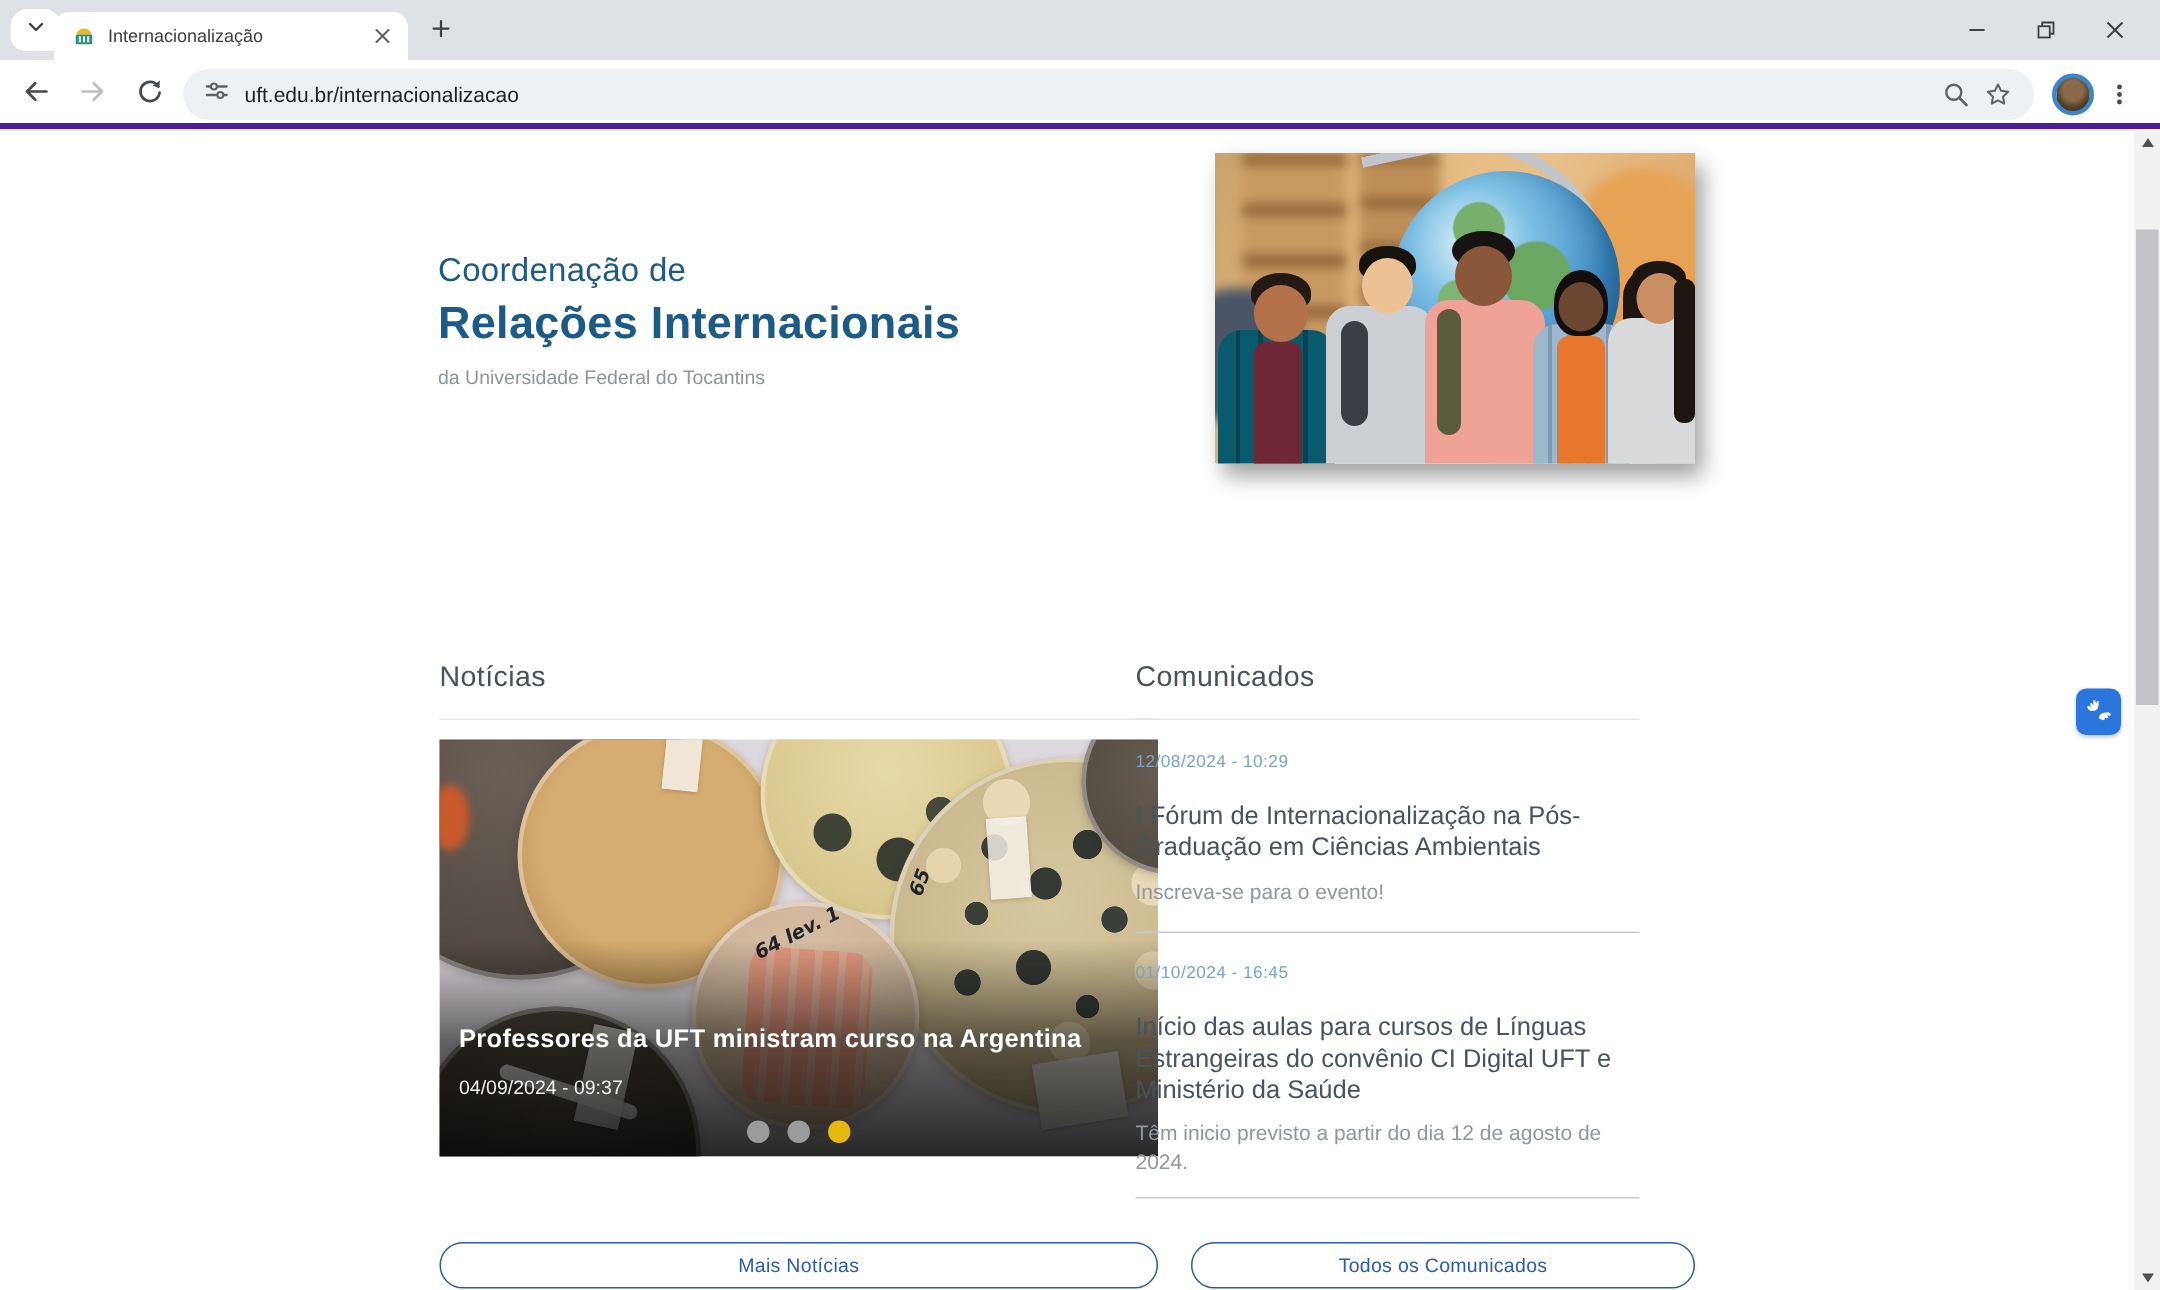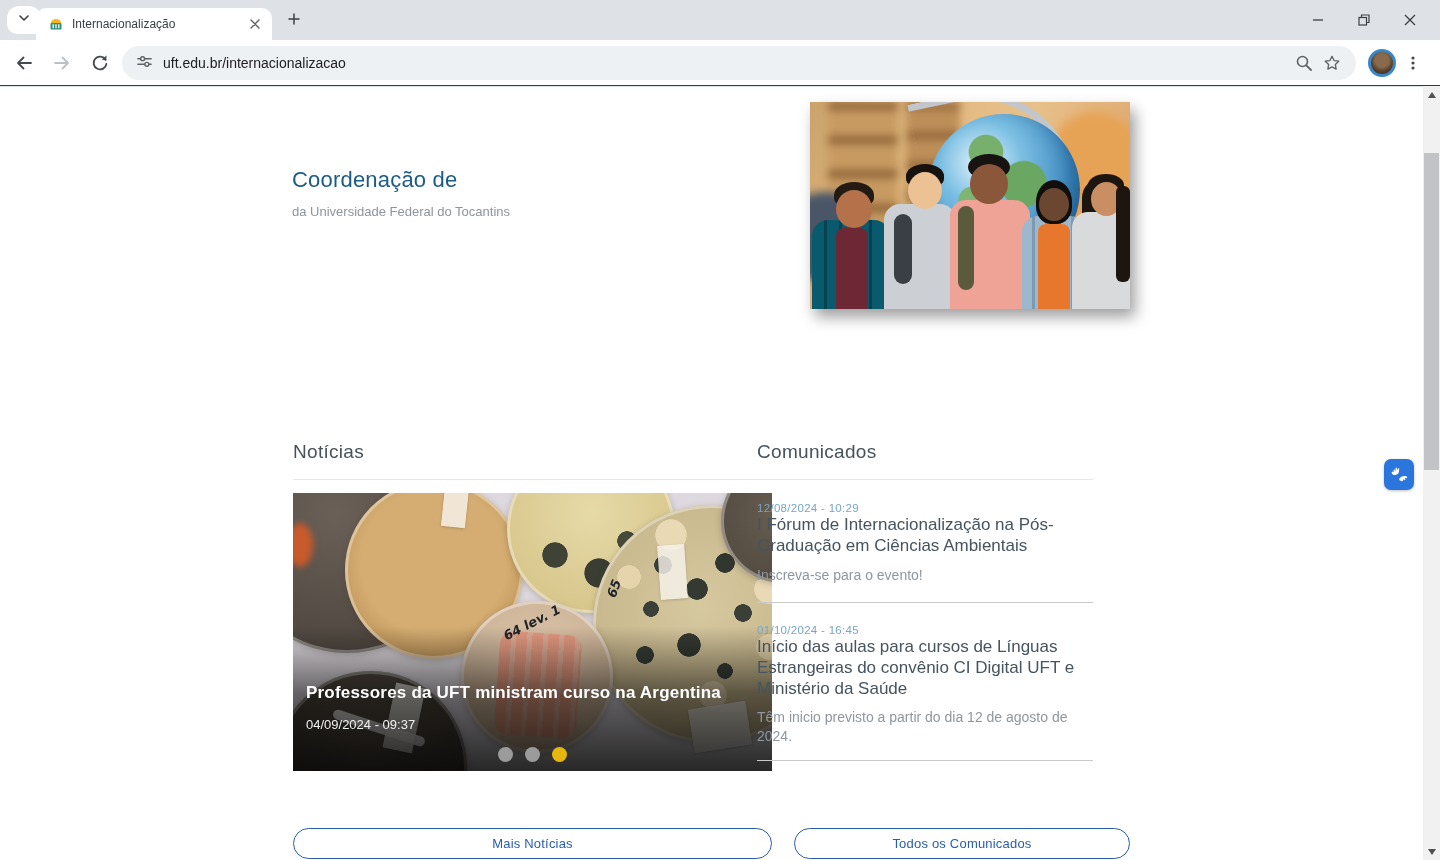--- a/index.html
+++ b/index.html
@@ -10,21 +10,21 @@
   .tabstrip { position:absolute; left:0; top:0; width:1440px; height:24px; background:#dee1e6; }
   .tab-search { position:absolute; left:7px; top:6px; width:34px; height:28px; background:#fff; border-radius:12px 12px 0 0; display:flex; align-items:center; justify-content:center; border-bottom-left-radius:10px; }
   .tab { position:absolute; left:36px; top:8px; width:236px; height:32px; background:#fff; border-radius:10px 10px 0 0; display:flex; align-items:center; padding:0 8px 0 12px; }
   .tab-favicon { width:16px; height:16px; flex:0 0 16px; }
   .tab-title { flex:1; font-size:12px; color:#3c4043; margin-left:8px; white-space:nowrap; overflow:hidden; }
   .tab-close { width:18px; height:18px; border-radius:50%; display:flex; align-items:center; justify-content:center; color:#5f6368; font-size:12px; }
   .new-tab { position:absolute; left:282px; top:9px; width:24px; height:24px; display:flex; align-items:center; justify-content:center; }
   .win-controls { position:absolute; right:8px; top:0; height:40px; display:flex; align-items:center; gap:26px; padding-right:12px; }
   .win-btn { width:20px; height:20px; display:flex; align-items:center; justify-content:center; }
 
-  .toolbar { position:absolute; left:0; top:40px; width:1440px; height:46px; background:#fff; border-bottom:1px solid #4c1d95; display:flex; align-items:center; }
+  .toolbar { position:absolute; left:0; top:40px; width:1440px; height:46px; background:#fff; border-bottom:4px solid #4c1d95; display:flex; align-items:center; }
   .nav-btn { width:32px; height:32px; display:flex; align-items:center; justify-content:center; border-radius:50%; margin-left:6px; }
   .nav-btn:first-child { margin-left:8px; }
   .omnibox { position:absolute; left:122px; top:6px; width:1234px; height:34px; background:#eef1f4; border-radius:17px; display:flex; align-items:center; padding:0 10px 0 14px; }
   .omni-url { flex:1; font-size:14px; color:#202124; margin-left:10px; }
   .omni-icon { width:28px; height:28px; display:flex; align-items:center; justify-content:center; border-radius:50%; }
   .avatar { position:absolute; right:44px; top:9px; width:28px; height:28px; border-radius:50%; border:3px solid #3b86c8; background:radial-gradient(circle at 50% 38%, #8a6a4a 0 38%, #55412e 62%, #2b2218 100%); }
   .kebab { position:absolute; right:14px; top:10px; width:26px; height:26px; display:flex; align-items:center; justify-content:center; }
 
   
   .page { position:absolute; left:0; top:87px; width:1423px; height:773px; background:#fff; overflow:hidden; }
@@ -67,21 +67,21 @@
   .scrawl { position:absolute; font-family:"DejaVu Sans",sans-serif; font-style:italic; font-weight:700; color:#20242a; }
   .car-overlay { position:absolute; inset:0; background:linear-gradient(180deg, rgba(0,0,0,0) 48%, rgba(0,0,0,.55) 72%, rgba(0,0,0,.82) 100%); }
   .car-title { position:absolute; left:13px; top:190px; width:430px; color:#fff; font-size:17px; font-weight:700; letter-spacing:.2px; }
   .car-date { position:absolute; left:13px; top:224px; color:#efefef; font-size:13px; }
   .car-dots { position:absolute; left:0; right:0; bottom:9px; display:flex; justify-content:center; gap:12px; }
   .dot { width:15px; height:15px; border-radius:50%; background:#9b9b9b; }
   .dot.active { background:#e6b70e; }
 
   .comm-item { }
   .comm-date { font-size:11.5px; color:#76a5c6; letter-spacing:.3px; }
-  .comm-title { font-size:17px; color:#45545e; line-height:1.23; margin-top:1px; }
+  .comm-title { font-size:17px; color:#45545e; line-height:1.23; margin-top:20px; }
   .comm-sub { font-size:14px; color:#8f979e; line-height:1.35; margin-top:9px; }
 
   .pill-btn { position:absolute; height:31px; border:1px solid #2a5cad; border-radius:16px; background:#fff; display:flex; align-items:center; justify-content:center; font-size:13px; font-weight:500; color:#2a5cad; letter-spacing:.2px; cursor:pointer; }
   .btn-news { left:293px; top:741px; width:479px; }
   .btn-comms { left:794px; top:741px; width:336px; }
 
   .vlibras { position:absolute; left:1384px; top:372px; width:30px; height:31px; background:#2a76dd; border-radius:7px; display:flex; align-items:center; justify-content:center; box-shadow:0 1px 3px rgba(0,0,0,.25); }
 
   
   .scrollbar { position:absolute; right:0; top:86px; width:17px; height:774px; background:#f1f1f2; }
@@ -192,20 +192,21 @@
         <circle cx="8" cy="8" r="1.6" fill="#454a4f"></circle>
         <circle cx="8" cy="13" r="1.6" fill="#454a4f"></circle>
       </svg>
   </div>
 </div>
 
 <div class="page">
 
   <div class="heading-block">
     <div class="heading-pre">Coordenação de</div>
+    <div class="heading-main">Relações Internacionais</div>
     <div class="heading-sub">da Universidade Federal do Tocantins</div>
   </div>
 
   <div class="hero">
     <div class="blur-layer">
       <div class="shelf s1"></div>
       <div class="shelf s2"></div>
       <div class="blob" style="left:230px;top:10px;width:110px;height:140px;background:#e7a355;"></div>
       <div class="blob" style="left:-30px;top:90px;width:90px;height:90px;background:#4a5668;"></div>
       <div class="blob" style="left:270px;top:120px;width:80px;height:80px;background:#d9883c;"></div>

